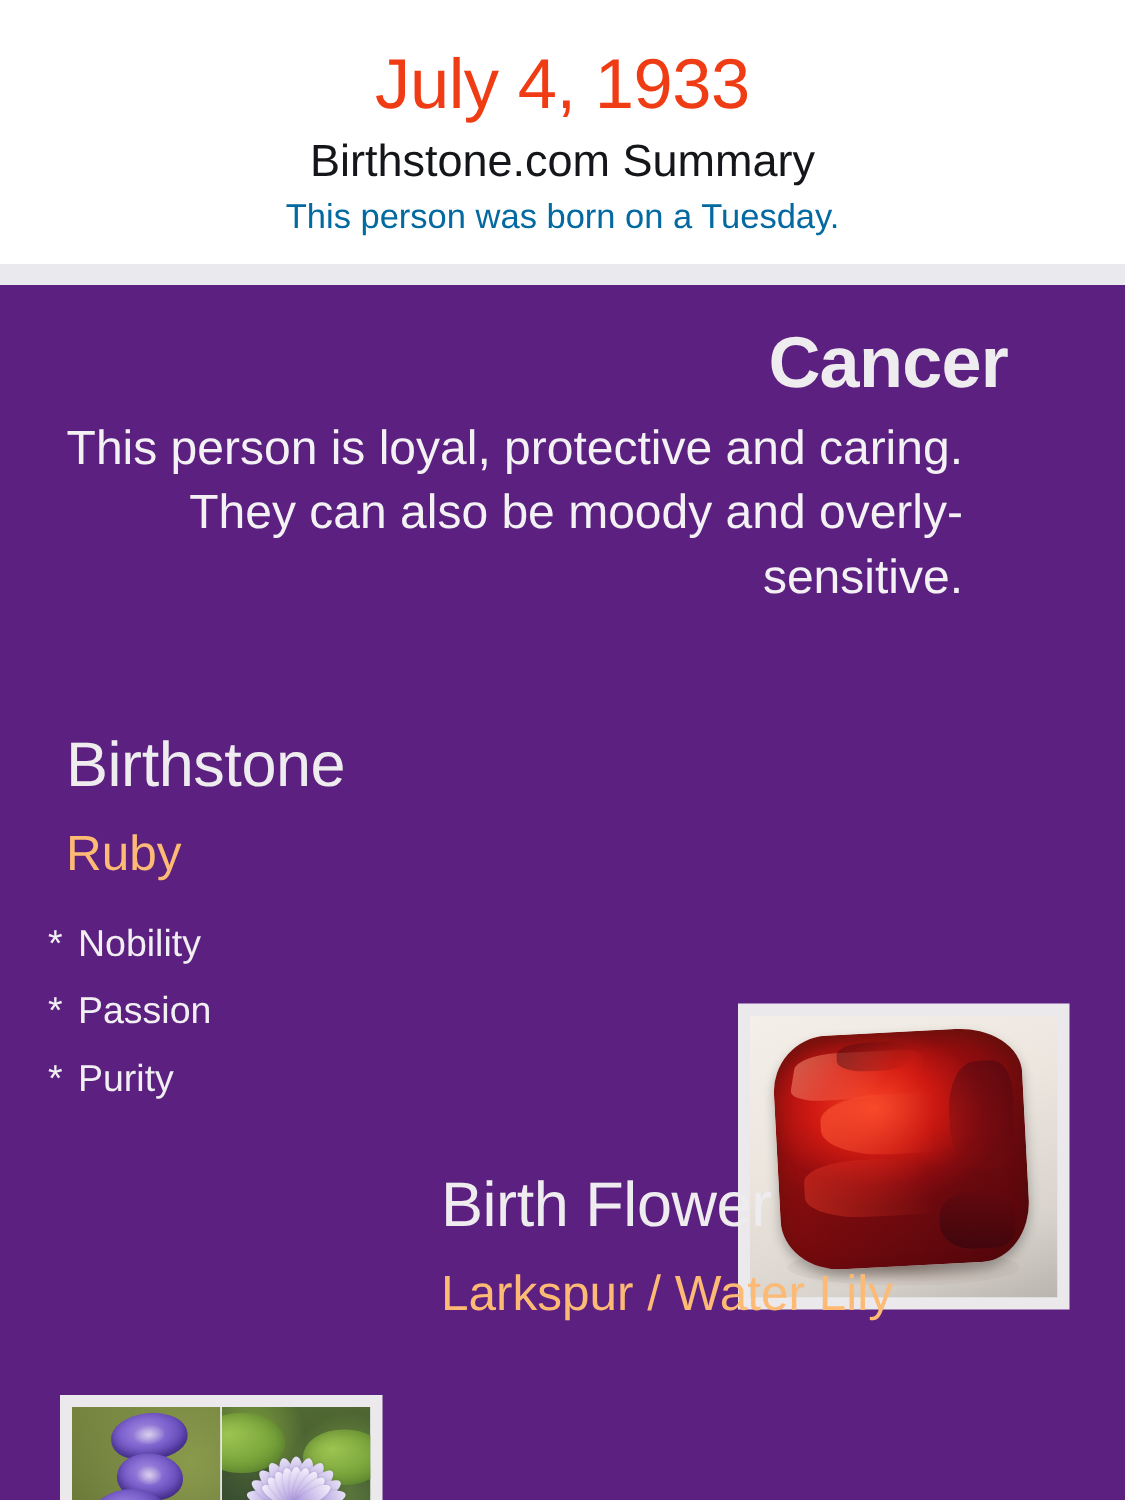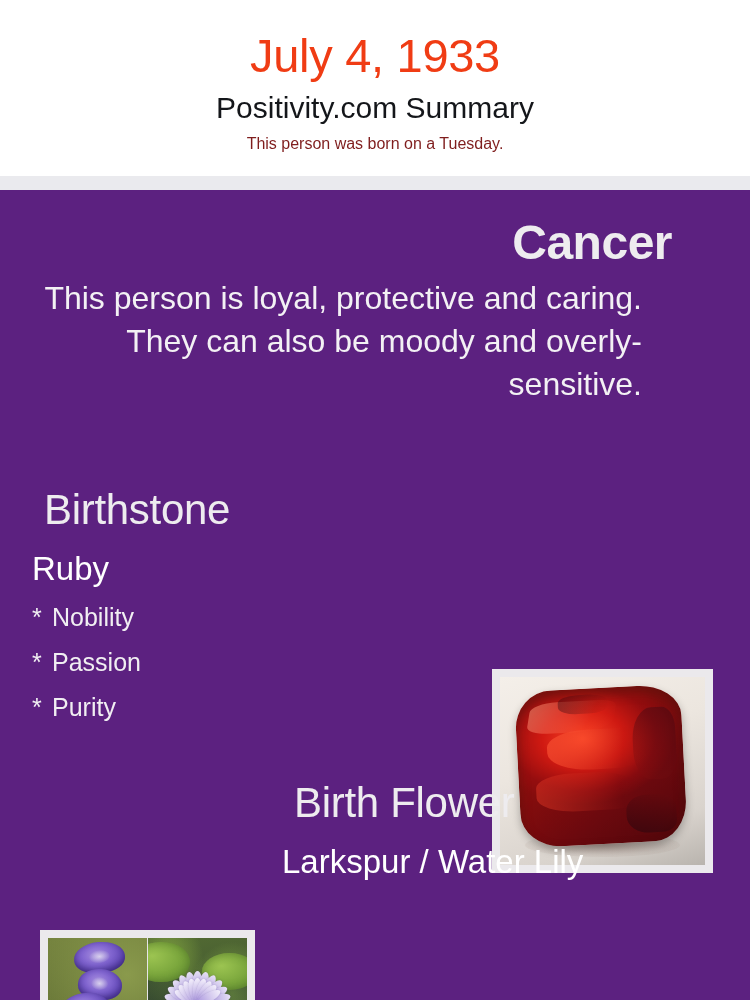--- a/index.html
+++ b/index.html
@@ -47,24 +47,24 @@
     margin: 0;
     padding-top: 6px;
     font-size: 30px;
     line-height: 36px;
     font-weight: 400;
     color: #14161a;
   }
   .header-weekday {
     margin: 0;
     padding-top: 3px;
-    font-size: 16px;
+    font-size: 23px;
     line-height: 30px;
     font-weight: 400;
-    color: #7f1d1d;
+    color: #0369a1;
   }
 
   .divider-strip {
     position: absolute;
     left: 0;
     top: 176px;
     width: 750px;
     height: 14px;
     background: #eaeaee;
   }
@@ -116,26 +116,26 @@
   }
   .section-title {
     margin: 12px;
     font-size: 42px;
     line-height: 50px;
     font-weight: normal;
     color: #eeecef;
     letter-spacing: -0.3px;
   }
   .section-subtitle {
-    margin: 0;
+    margin: 12px;
     padding-top: 2px;
     font-size: 33px;
     line-height: 40px;
     font-weight: 400;
-    color: #ffffff;
+    color: #fdba74;
   }
   .trait-list {
     margin: 0;
     padding: 6px 0 0 0;
     list-style: none;
   }
   .trait-item {
     font-size: 25px;
     line-height: 45px;
     font-weight: 400;
@@ -366,21 +366,21 @@
     background: radial-gradient(ellipse at center, #e7b455, #c98a32 70%, transparent);
   }
 </style>
 </head>
 <body>
 
 <div class="page">
 
   <div class="header">
     <h1 class="header-date">July 4, 1933</h1>
-    <h2 class="header-site">Positivity.com Summary</h2>
+    <h2 class="header-site">Birthstone.com Summary</h2>
     <p class="header-weekday">This person was born on a Tuesday.</p>
   </div>
 
   <div class="divider-strip"></div>
 
   <div class="body-panel">
 
     <div class="zodiac">
       <h2 class="zodiac-name">Cancer</h2>
       <p class="zodiac-desc">This person is loyal, protective and caring. They can also be moody and overly-sensitive.</p>

